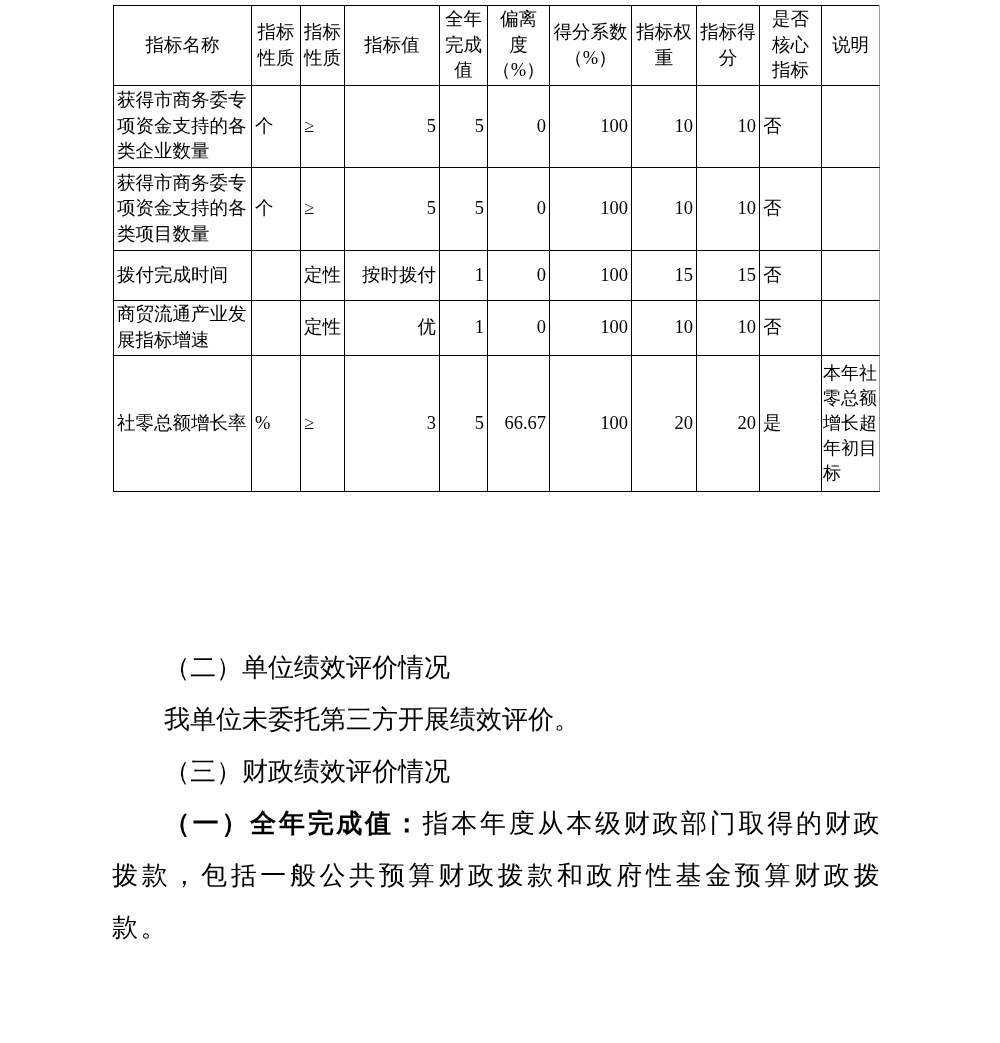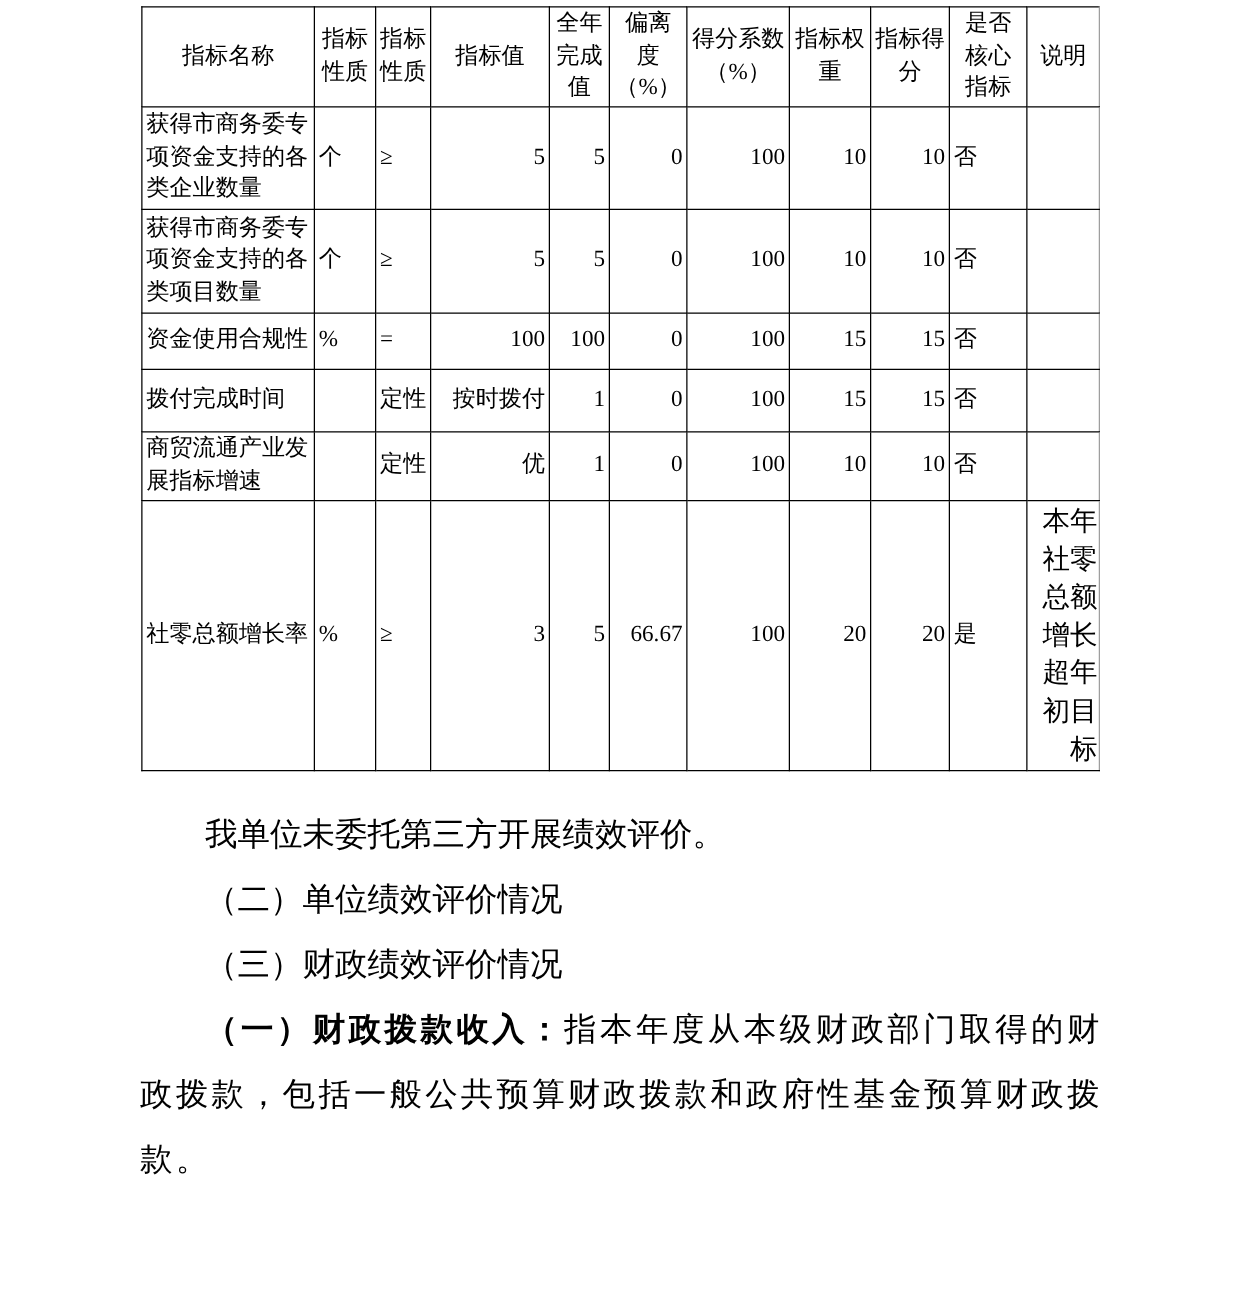--- a/index.html
+++ b/index.html
@@ -15,21 +15,21 @@
   }
   .doc-table th,.doc-table td{
     border:1px solid #000;
     font-size:18.5px;font-weight:normal;line-height:1.38;
     padding:1px 3px;vertical-align:middle;overflow:hidden;
     word-break:break-all;
   }
   .doc-table th{text-align:center;}
   .doc-table td.num{text-align:right;padding-right:3px;}
   .doc-table td.txt{text-align:left;padding-left:3px;}
-  .doc-table td.note{font-size:22px;padding:1px 1px;text-align:right;}
+  .doc-table td.note{font-size:18px;padding:1px 1px;text-align:left;}
   
   .doc-table tr > *:nth-child(2){border-left-color:#9e9e9e;}
   .doc-table tr > *:nth-child(10){border-left-color:#9e9e9e;}
   .doc-table tr > *:nth-child(11){border-right-color:#9e9e9e;}
   
   tr.r-head{height:80px;}
   tr.r-tall{height:82px;}
   tr.r-tall2{height:83px;}
   tr.r-s1{height:45px;}
   tr.r-s2{height:50px;}
@@ -99,33 +99,20 @@
     <td class="txt">≥</td>
     <td class="num">5</td>
     <td class="num">5</td>
     <td class="num">0</td>
     <td class="num">100</td>
     <td class="num">10</td>
     <td class="num">10</td>
     <td class="txt">否</td>
     <td class="note"></td>
   </tr>
-  <tr class="r-s1">
-    <td class="txt">资金使用合规性</td>
-    <td class="txt">%</td>
-    <td class="txt">=</td>
-    <td class="num">100</td>
-    <td class="num">100</td>
-    <td class="num">0</td>
-    <td class="num">100</td>
-    <td class="num">15</td>
-    <td class="num">15</td>
-    <td class="txt">否</td>
-    <td class="note"></td>
-  </tr>
   <tr class="r-s2">
     <td class="txt">拨付完成时间</td>
     <td class="txt"></td>
     <td class="txt">定性</td>
     <td class="num">按时拨付</td>
     <td class="num">1</td>
     <td class="num">0</td>
     <td class="num">100</td>
     <td class="num">15</td>
     <td class="num">15</td>
@@ -155,17 +142,17 @@
     <td class="num">100</td>
     <td class="num">20</td>
     <td class="num">20</td>
     <td class="txt">是</td>
     <td class="note">本年社零总额增长超年初目标</td>
   </tr>
 </tbody>
   </table>
 
 <div class="text-block">
+  <p>（二）单位绩效评价情况</p>
   <p>我单位未委托第三方开展绩效评价。</p>
-  <p>（二）单位绩效评价情况</p>
   <p>（三）财政绩效评价情况</p>
-  <p class="term"><span class="lead-bold">（一）财政拨款收入：</span><span>指本年度从本级财政部门取得的财政拨款，包括一般公共预算财政拨款和政府性基金预算财政拨款。</span></p>
+  <p class="term"><span class="lead-bold">（一）全年完成值：</span><span>指本年度从本级财政部门取得的财政拨款，包括一般公共预算财政拨款和政府性基金预算财政拨款。</span></p>
 </div>
 
 </body></html>

